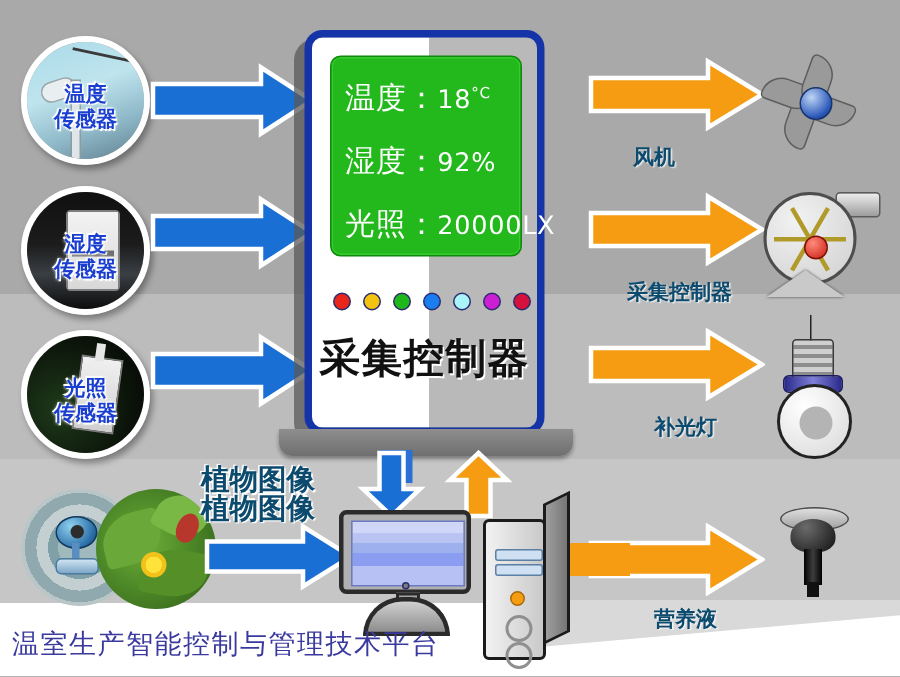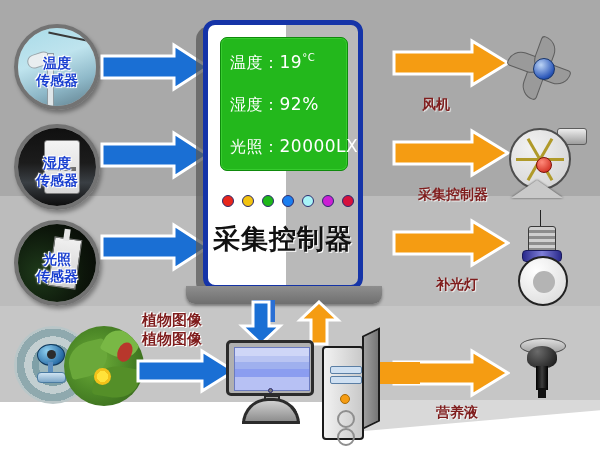--- a/index.html
+++ b/index.html
@@ -10,21 +10,21 @@
   }
   #stage{position:relative;width:600px;height:451px;background:#a9a9a9;overflow:hidden;}
 
   
   .floor{position:absolute;left:0;width:600px;background:#ffffff;}
   .band-gray{position:absolute;background:#bfbfbf;}
 
   
   .sensor{
     position:absolute;width:86px;height:86px;border-radius:50%;
-    border:4px solid #737373;box-sizing:border-box;overflow:hidden;
+    border:4px solid #ffffff;box-sizing:border-box;overflow:hidden;
     box-shadow:2px 3px 4px rgba(0,0,0,.35);
   }
   .sensor .photo{position:absolute;inset:0;}
   .s1 .photo{background:linear-gradient(160deg,#a9dbe8 0%,#bfe4ee 40%,#8fb9c9 70%,#5f7e8c 100%);}
   .s1 .photo:before{content:"";position:absolute;left:10px;top:26px;width:22px;height:12px;background:#e9eef0;border-radius:6px;transform:rotate(-18deg);box-shadow:0 0 0 1px #9aa6ab;}
   .s1 .photo:after{content:"";position:absolute;left:30px;top:8px;width:44px;height:2px;background:#3a3a3a;transform:rotate(12deg);box-shadow:10px 10px 0 -1px #3a3a3a,4px 22px 0 -1px #3a3a3a;}
   .s1 .pole{position:absolute;left:30px;top:26px;width:5px;height:58px;background:#dfe6e9;box-shadow:0 0 0 1px #8e9ba1;}
   .s2 .photo{background:linear-gradient(180deg,#101010 0%,#1c1c1c 45%,#3a3f44 70%,#0d0d0d 100%);}
   .s2 .box{position:absolute;left:26px;top:12px;width:34px;height:52px;background:linear-gradient(180deg,#f3f3f3,#d8d8d8);border:1px solid #7d7d7d;border-radius:3px;}
   .s2 .box:after{content:"";position:absolute;left:3px;top:26px;right:3px;height:4px;background:#6f6f6f;}
@@ -55,21 +55,21 @@
   #screen{
     position:absolute;left:12px;top:12px;width:126px;height:132px;
     background:#23b81c;border:1px solid #0f8a0c;border-radius:7px;
     box-shadow:inset 0 0 0 1px #36cc2e;
   }
   .reading{
     position:absolute;left:9px;color:#ffffff;white-space:nowrap;
     font-family:"DejaVu Sans","Liberation Sans",sans-serif;
     font-size:17px;letter-spacing:.5px;
   }
-  .reading .lbl{font-size:16px;text-align:right;}
+  .reading .lbl{font-size:20px;text-align:right;}
   .reading .val{font-size:17px;}
   .r1{top:14px;}
   .r2{top:56px;}
   .r3{top:98px;font-size:16px;}
   .sup{font-size:10px;vertical-align:super;}
 
   #leds{position:absolute;left:14px;top:170px;width:132px;display:flex;justify-content:space-between;}
   .led{width:12px;height:12px;border-radius:50%;border:1px solid #2b2b6e;box-sizing:border-box;}
 
   #ctrl-title{
@@ -80,21 +80,21 @@
   }
   #ctrl-base{
     position:absolute;left:186px;top:286px;width:196px;height:18px;
     background:linear-gradient(180deg,#8e8e8e,#6f6f6f);border-radius:0 0 9px 9px;
     box-shadow:0 2px 3px rgba(0,0,0,.35);
   }
   #ctrl-stem{position:absolute;left:253px;top:300px;width:22px;height:22px;background:#2a6fd4;}
 
   
   .devlabel{
-    position:absolute;color:#7f1d1d;font-weight:bold;
+    position:absolute;color:#0c4a6e;font-weight:bold;
     font-family:"DejaVu Sans","Liberation Sans",sans-serif;font-size:14px;
     text-shadow:1px 1px 1px rgba(255,255,255,.8);
   }
 
   
   #fan{position:absolute;left:505px;top:30px;width:76px;height:76px;}
   .blade{position:absolute;left:30px;top:30px;width:34px;height:16px;background:#9a9a9a;border:1px solid #5e5e5e;border-radius:16px 4px 16px 4px;transform-origin:4px 8px;}
   #fan .hub{position:absolute;left:28px;top:28px;width:20px;height:20px;border-radius:50%;background:radial-gradient(circle at 35% 30%,#bcd4f5,#2a56b8 70%,#10306e);border:1px solid #16356e;}
 
   
@@ -132,21 +132,21 @@
     background:radial-gradient(circle at 40% 45%,#6fae3a 0%,#4e8a28 45%,#2f5c18 100%);}
   #plant .leaf{position:absolute;background:#5d9c30;border-radius:60% 10% 60% 10%;}
   #plant .l1{left:4px;top:16px;width:40px;height:34px;transform:rotate(-14deg);background:#6aa83a;}
   #plant .l2{left:30px;top:40px;width:44px;height:32px;transform:rotate(10deg);background:#548f28;}
   #plant .l3{left:40px;top:4px;width:34px;height:28px;transform:rotate(28deg);background:#79b845;}
   #plant .flower{position:absolute;left:30px;top:42px;width:17px;height:17px;border-radius:50%;background:radial-gradient(circle,#ffe23a 0 45%,#f2c21a 46% 100%);}
   #plant .red{position:absolute;left:54px;top:16px;width:14px;height:20px;border-radius:50% 50% 45% 45%;background:#b8372c;transform:rotate(24deg);}
 
   #plant-caption{
     position:absolute;left:122px;top:311px;width:100px;text-align:center;
-    color:#7f1d1d;font-weight:bold;font-size:15px;line-height:19px;
+    color:#0c4a6e;font-weight:bold;font-size:19px;line-height:19px;
     font-family:"DejaVu Sans","Liberation Sans",sans-serif;
     text-shadow:0 0 2px #fff,1px 1px 0 #fff,-1px -1px 0 #fff;
   }
 
   
   #monitor{position:absolute;left:226px;top:340px;width:88px;height:72px;}
   #monitor .bezel{position:absolute;left:0;top:0;width:88px;height:56px;background:#b0b0b0;border:3px solid #2b2b2b;border-radius:5px;box-sizing:border-box;}
   #monitor .screen{position:absolute;left:5px;top:4px;width:74px;height:42px;
     background:linear-gradient(180deg,#cfd6f7 0 18%,#b9c4f2 18% 34%,#9fb0ee 34% 50%,#8b9df0 50% 70%,#b7c1f4 70% 100%);
     border:1px solid #6b7bc0;}
@@ -229,21 +229,21 @@
     <svg width="110" height="50" viewBox="0 0 110 50">
       <path d="M2,14 L74,14 L74,3 L108,25 L74,47 L74,36 L2,36 Z" fill="#1a6fd4" stroke="#ffffff" stroke-width="3"></path>
     </svg>
   </div>
 
   <div id="controller-shadow"></div>
   <div id="controller">
 
     <div id="screen">
       <div class="reading r1">
-        <span class="lbl">温度：</span><span class="val">19</span><span class="sup">°C</span>
+        <span class="lbl">温度：</span><span class="val">18</span><span class="sup">°C</span>
       </div>
       <div class="reading r2">
         <span class="lbl">湿度：</span><span class="val">92</span><span class="val">%</span>
       </div>
       <div class="reading r3">
         <span class="lbl">光照：</span><span class="val">20000</span><span class="val">LX</span>
       </div>
     </div>
 
     <div id="leds">
@@ -378,14 +378,15 @@
     <div class="side"></div>
     <div class="front">
       <div class="bay b1"></div>
         <div class="bay b2"></div>
       <div class="power"></div>
       <div class="port p1"></div>
         <div class="port p2"></div>
     </div>
   </div>
 
+  <div id="bottom-caption">温室生产智能控制与管理技术平台</div>
 
 </div>
 
 </body></html>

